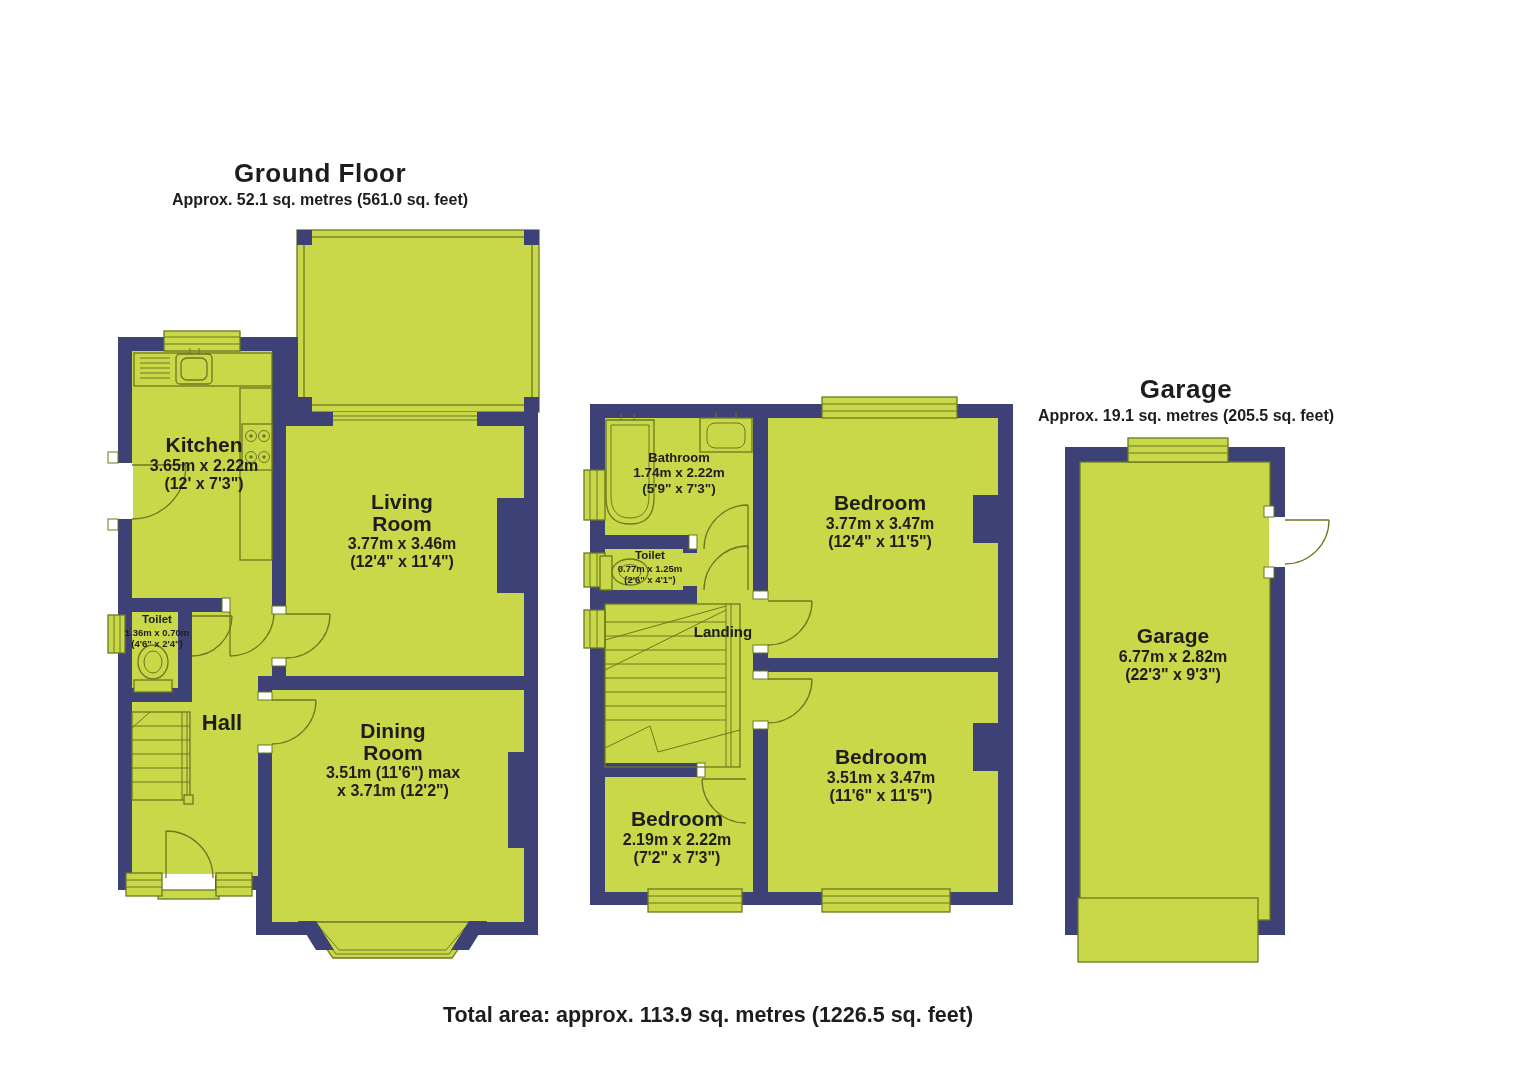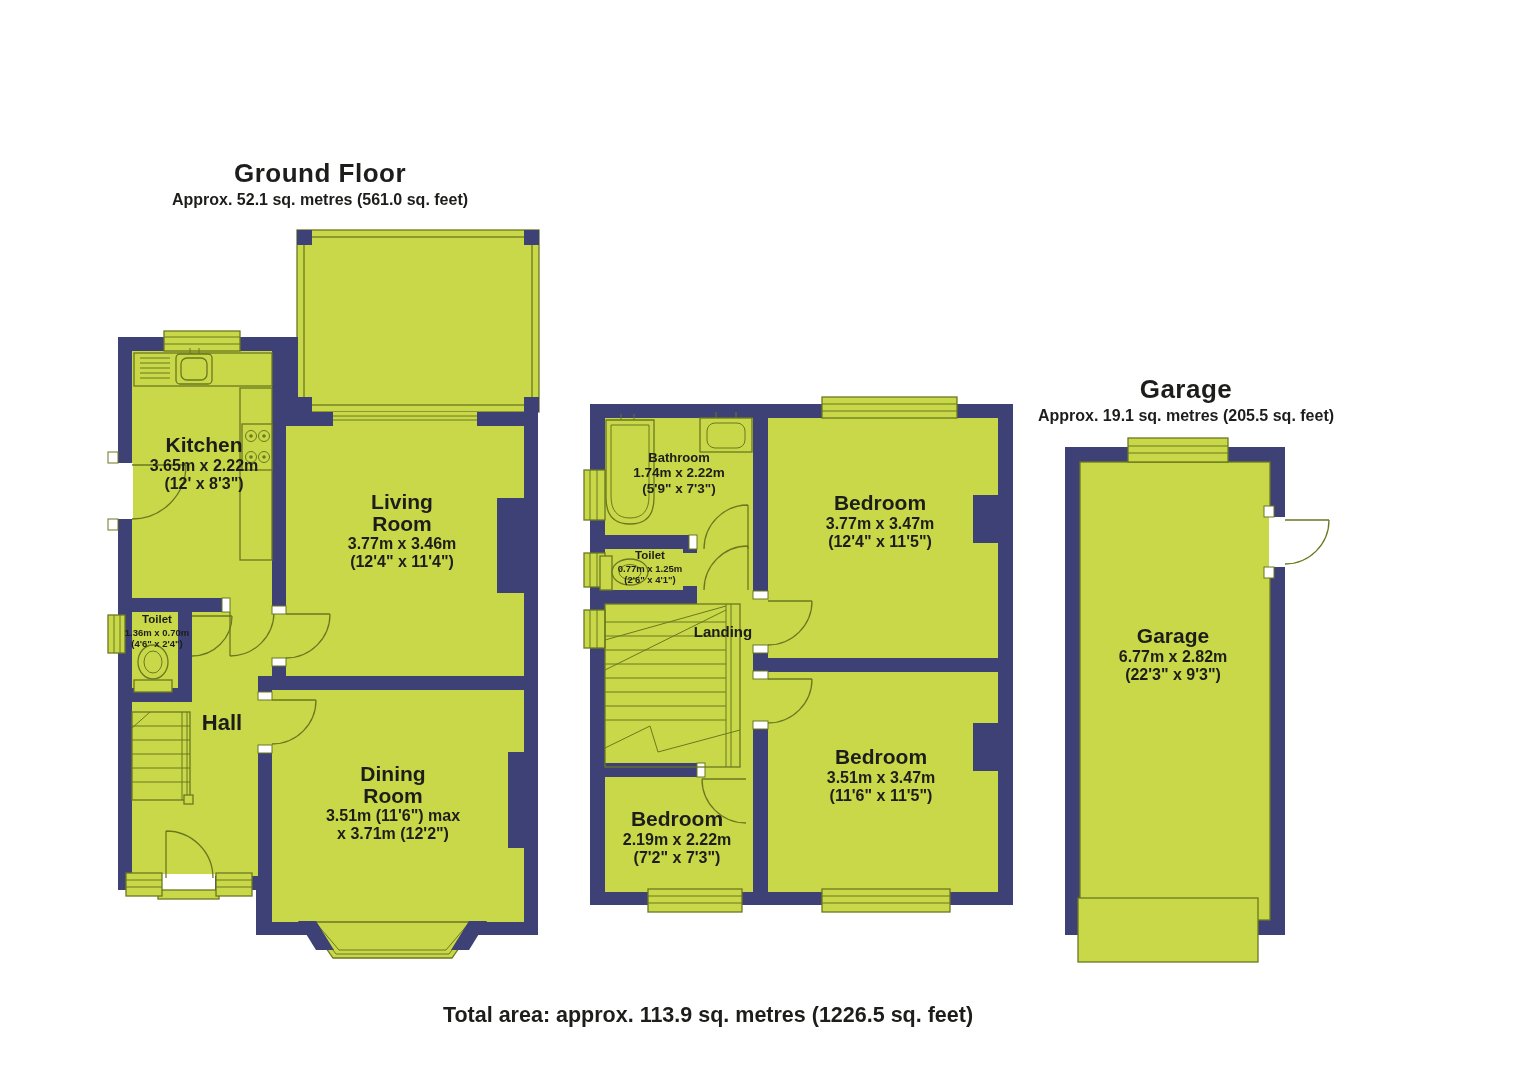--- a/index.html
+++ b/index.html
@@ -280,37 +280,37 @@
     <div class="t2">Approx. 52.1 sq. metres (561.0 sq. feet)</div>
   </div>
   <div class="lbl plan-title" style="left:1186px;top:376px">
     <div class="t1">Garage</div>
     <div class="t2">Approx. 19.1 sq. metres (205.5 sq. feet)</div>
   </div>
 
   <div class="lbl room-label" style="left:204px;top:434px">
     <div class="rname">Kitchen</div>
     <div class="rdim">3.65m x 2.22m
-(12' x 8'3")</div>
+(12' x 7'3")</div>
   </div>
   <div class="lbl room-label" style="left:402px;top:491px">
     <div class="rname">Living
 Room</div>
     <div class="rdim">3.77m x 3.46m
 (12'4" x 11'4")</div>
   </div>
   <div class="lbl room-label small" style="left:157px;top:614px">
     <div class="rname">Toilet</div>
     <div class="rdim">1.36m x 0.70m
 (4'6" x 2'4")</div>
   </div>
   <div class="lbl room-label hall-size" style="left:222px;top:712px">
     <div class="rname">Hall</div>
   </div>
-  <div class="lbl room-label" style="left:393px;top:763px">
+  <div class="lbl room-label" style="left:393px;top:720px">
     <div class="rname">Dining
 Room</div>
     <div class="rdim">3.51m (11'6") max
 x 3.71m (12'2")</div>
   </div>
 
   <div class="lbl room-label mid" style="left:679px;top:451px">
     <div class="rname">Bathroom</div>
     <div class="rdim">1.74m x 2.22m
 (5'9" x 7'3")</div>

